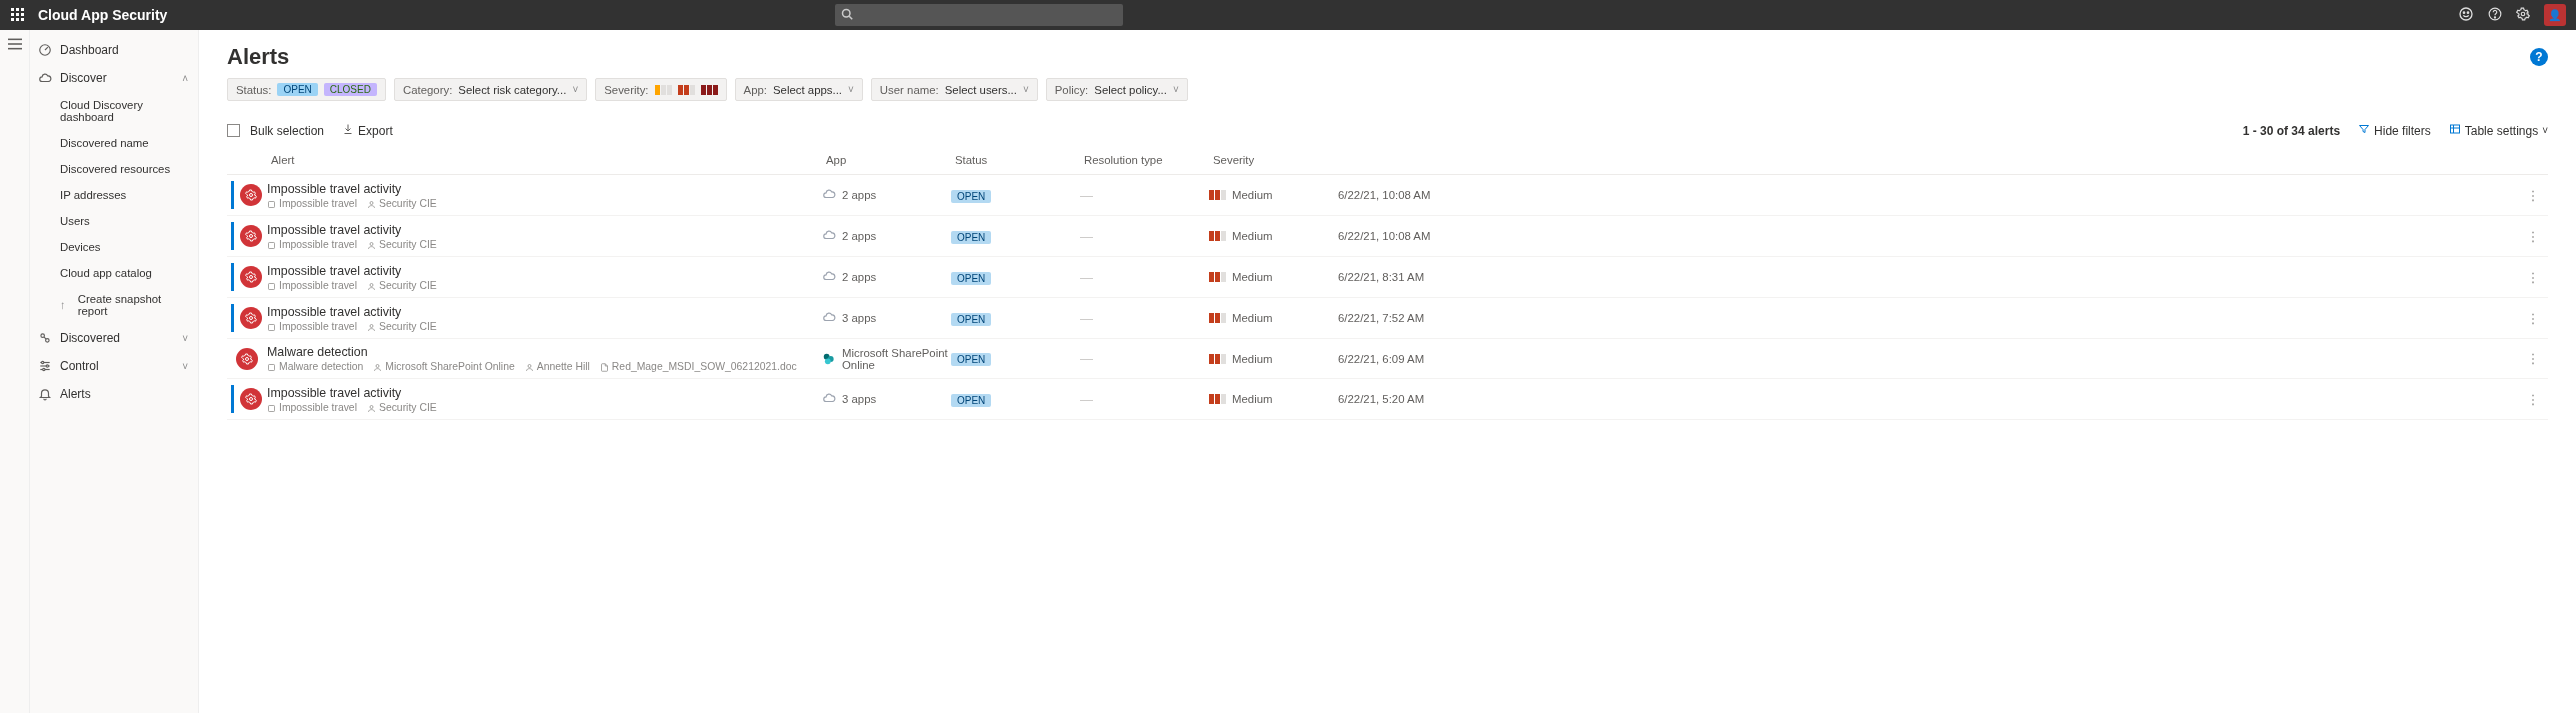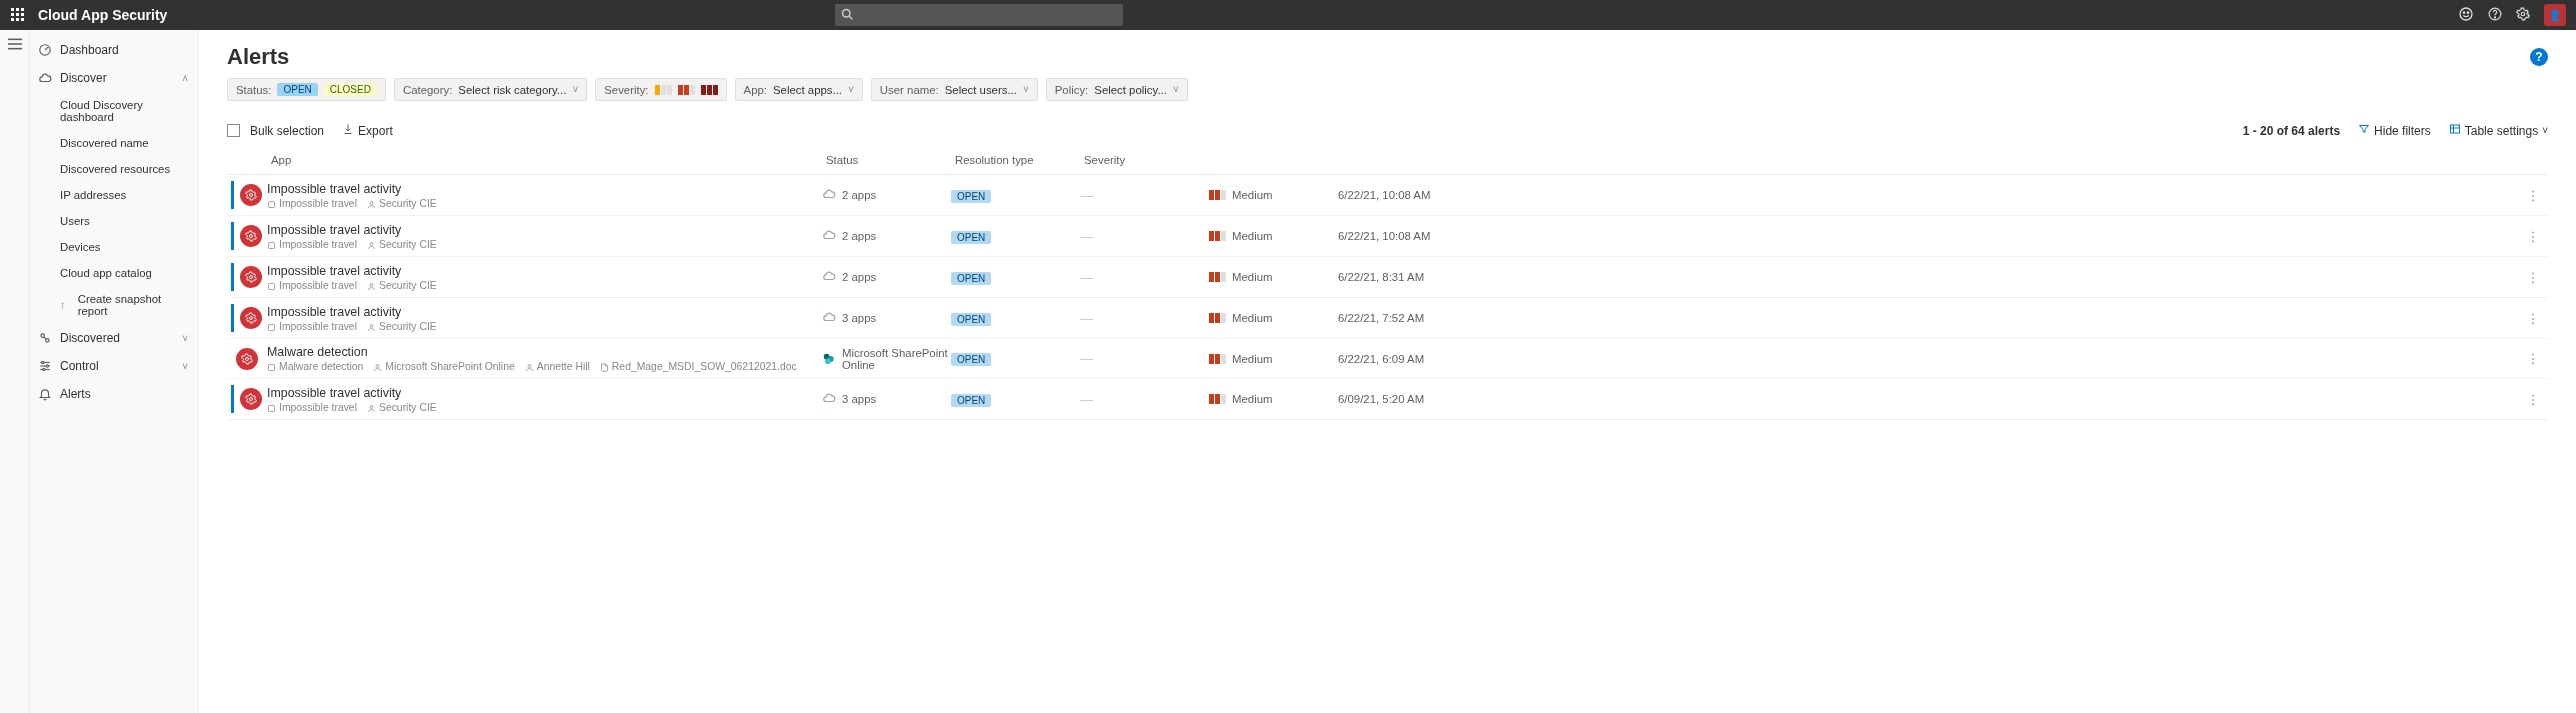--- a/index.html
+++ b/index.html
@@ -34,21 +34,21 @@
   .help-circle { width:18px; height:18px; border-radius:50%; background:#0078d4; color:#fff; display:flex; align-items:center; justify-content:center; font-size:12px; font-weight:bold; }
 
   .filters-row { display:flex; align-items:center; justify-content:space-between; margin-top:22px; font-size:12px; color:#605e5c;}
   .adv-toggle { display:flex; align-items:center; gap:6px; font-size:12px;}
   .toggle { width:26px; height:14px; border-radius:8px; background:#c8c6c4; position:relative; }
   .toggle::after { content:""; width:10px; height:10px; background:#605e5c; border-radius:50%; position:absolute; left:2px; top:2px;}
 
   .filter-chips { display:flex; gap:8px; margin-top:8px; flex-wrap:wrap; }
   .chip { background:#f3f2f1; border:1px solid #e1dfdd; padding:4px 8px; border-radius:2px; font-size:11.4px; color:#605e5c; display:flex; align-items:center; gap:6px; cursor:pointer;}
   .chip .open-tag { background:#9bd3f5; color:#004578; padding:1px 6px; font-size:10px; border-radius:2px;}
-  .chip .closed-tag { background:#fef9c3; color:#2a6b12; padding:1px 6px; font-size:10px; border-radius:2px;}
+  .chip .closed-tag { background:#c4b5fd; color:#2a6b12; padding:1px 6px; font-size:10px; border-radius:2px;}
   .chip .chev { color:#888; font-size:10px;}
   .sev-boxes { display:flex; gap:6px;}
   .sev-set { display:flex; gap:1px;}
   .sev-box { width:5px; height:10px; }
   .sev-l1 .sev-box:nth-child(1){background:#ffa500;} .sev-l1 .sev-box:nth-child(2),.sev-l1 .sev-box:nth-child(3){background:#e1dfdd;}
   .sev-l2 .sev-box:nth-child(1),.sev-l2 .sev-box:nth-child(2){background:#c43e1c;} .sev-l2 .sev-box:nth-child(3){background:#e1dfdd;}
   .sev-l3 .sev-box{background:#8b1a1a;}
 
   
   .list-toolbar { display:flex; align-items:center; margin-top:22px; padding-bottom:8px; font-size:12px;}
@@ -303,21 +303,21 @@
             <svg width="12" height="12" viewBox="0 0 24 24" fill="none" stroke="#605e5c" stroke-width="2">
                 <path d="M12 3v12"></path>
                 <path d="M7 11l5 5 5-5"></path>
                 <path d="M5 21h14"></path>
               </svg>
           </span>
           <span>Export</span>
         </div>
       </div>
       <div class="right">
-        <span style="font-weight:600;color:#323130;">1 - 20 of 64 alerts</span>
+        <span style="font-weight:600;color:#323130;">1 - 30 of 34 alerts</span>
         <div class="link">
           <span>
             <svg width="12" height="12" viewBox="0 0 24 24" fill="none" stroke="#0078d4" stroke-width="2">
                 <path d="M3 5h18l-7 8v6l-4-2v-4z"></path>
               </svg>
           </span>
           <span>Hide filters</span>
         </div>
         <div class="link">
           <span>
@@ -328,20 +328,21 @@
               </svg>
           </span>
           <span>Table settings</span>
           <span class="chev" style="font-size:10px;">˅</span>
         </div>
       </div>
     </div>
 
     <div class="tbl-head">
       <div></div>
+      <div>Alert</div>
       <div>App</div>
       <div>Status</div>
       <div>Resolution type</div>
       <div>Severity</div>
       <div></div>
     </div>
 
     <div id="rows-container">
         <div class="row">
           <div class="icon-col">
@@ -573,20 +574,20 @@
               </svg></span>
             <span>3 apps</span>
           </div>
           <div><span class="status-pill">OPEN</span></div>
           <div class="dash">—</div>
           <div class="sev-cell"><div class="sev-ind sev-med">
               <span></span>
               <span></span>
               <span></span>
             </div>Medium</div>
-          <div class="date-cell">6/09/21, 5:20 AM</div>
+          <div class="date-cell">6/22/21, 5:20 AM</div>
           <div class="more-dots">⋮</div>
         </div>
       </div>
 
   </div>
 </div>
 
 
 </body></html>

